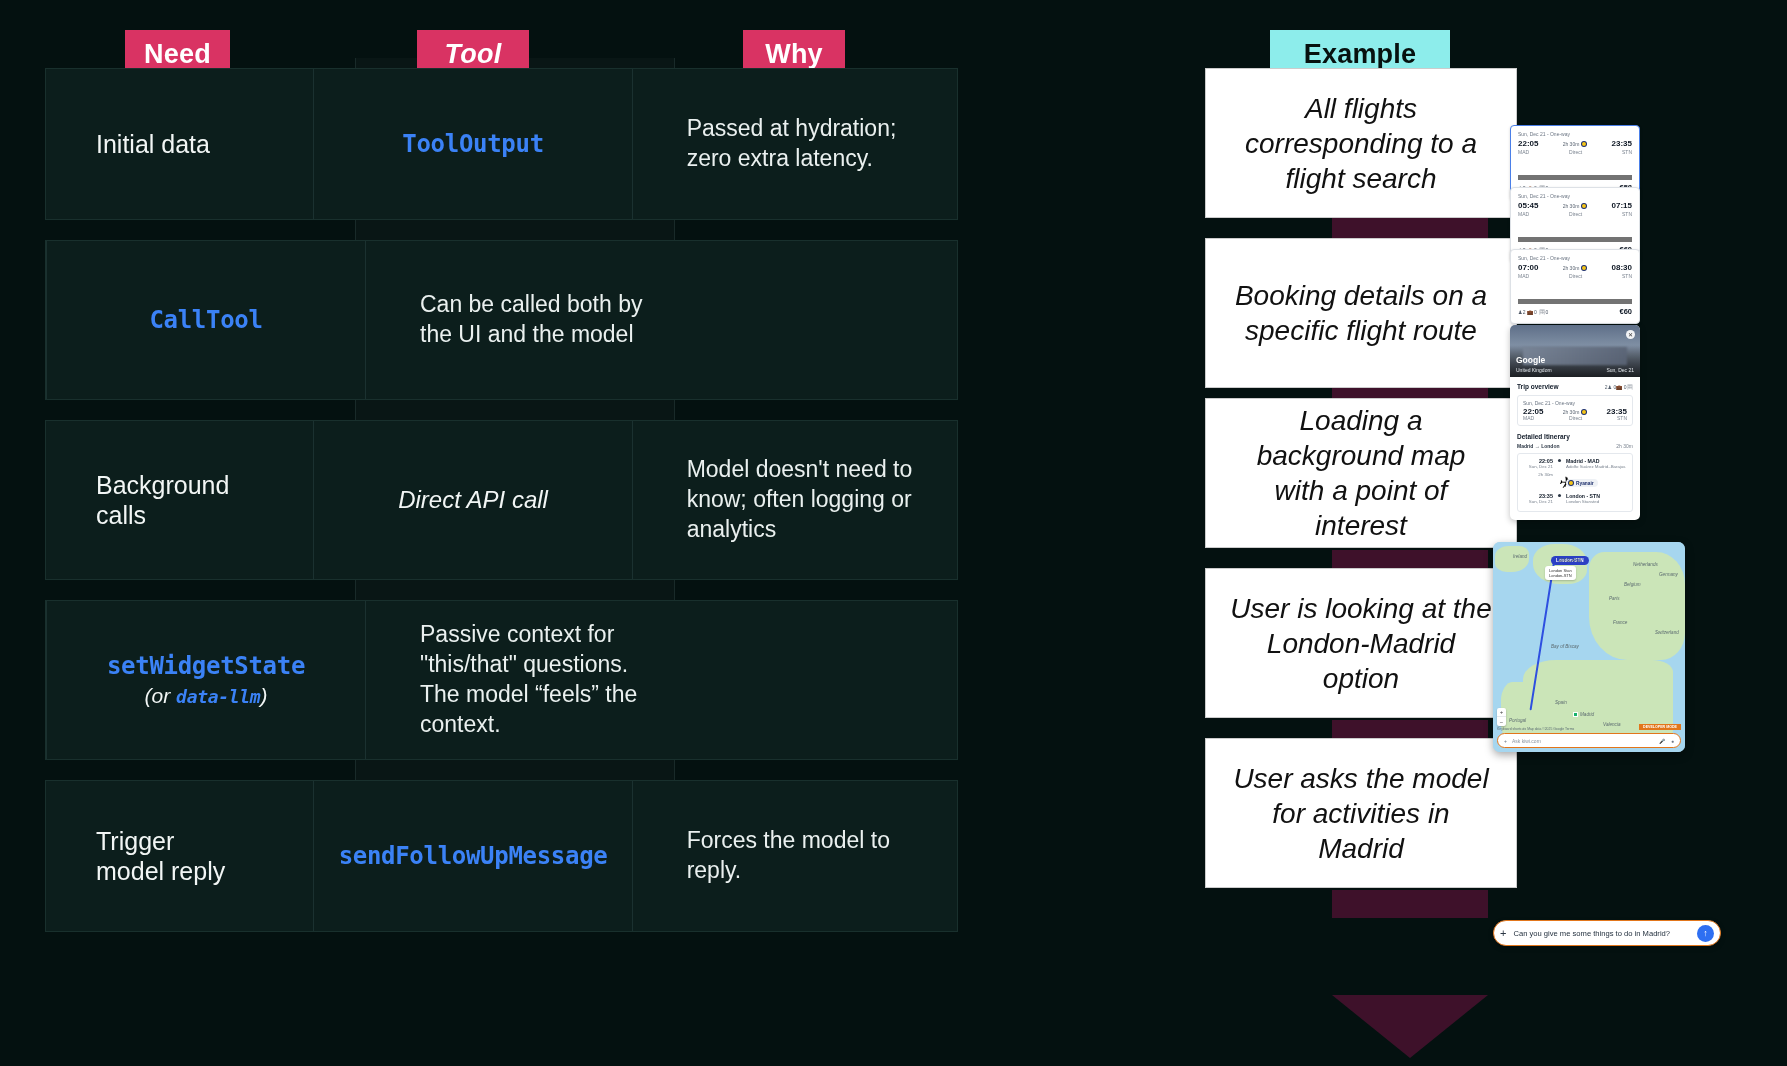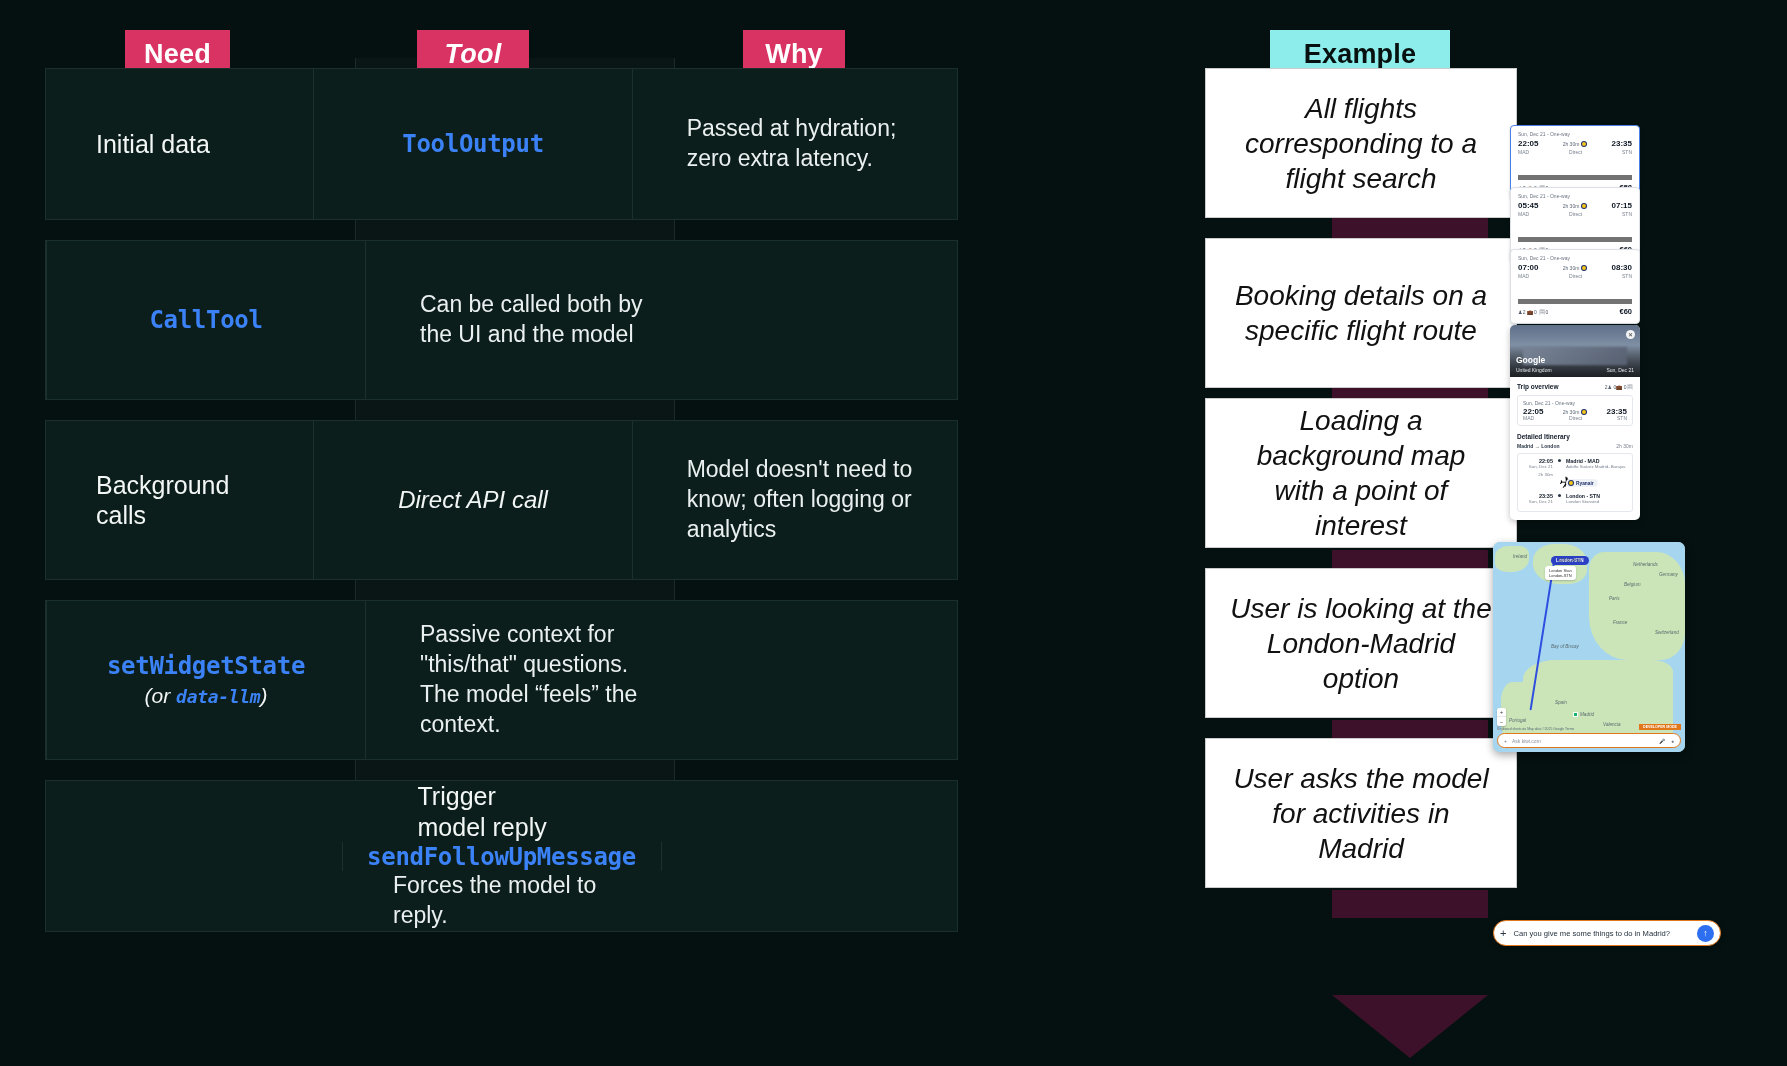--- a/index.html
+++ b/index.html
@@ -38,21 +38,21 @@
     position: relative; width: 913px; margin-bottom: 20px;
     background: #0C1E1C;
     border: 1px solid rgba(170,230,225,0.09);
     display: flex;
     align-items: center;
   }
   .row.r1 { height: 152px; }
   .row.r2 { height: 160px; }
   .row.r3 { height: 160px; }
   .row.r4 { height: 160px; }
-  .row.r5 { height: 152px; flex-direction: column; }
+  .row.r5 { height: 152px; }
 
   .cell { height: 100%; display: flex; align-items: center; }
   .cell-need { width: 268px; padding-left: 50px; }
   .cell-tool { width: 320px; justify-content: center; text-align: center;
                border-left: 1px solid rgba(170,230,225,0.10);
                border-right: 1px solid rgba(170,230,225,0.10); }
   .cell-why  { width: 325px; padding-left: 54px; padding-right: 12px; }
 
   .need-text { color: #F2F6F5; font-size: 25px; line-height: 1.22; }
   .why-text  { color: #EAF0EF; font-size: 23px; line-height: 1.30; }

